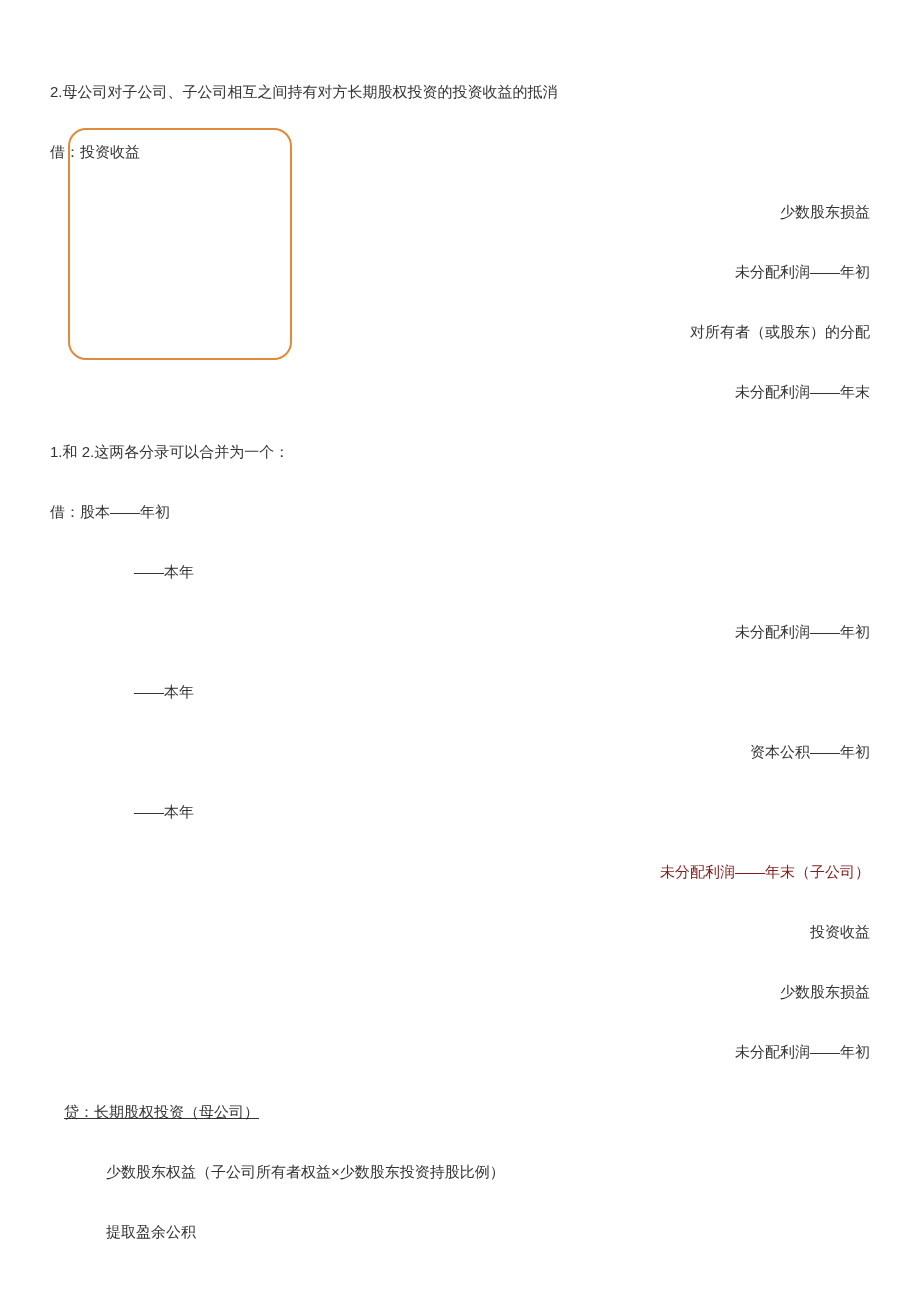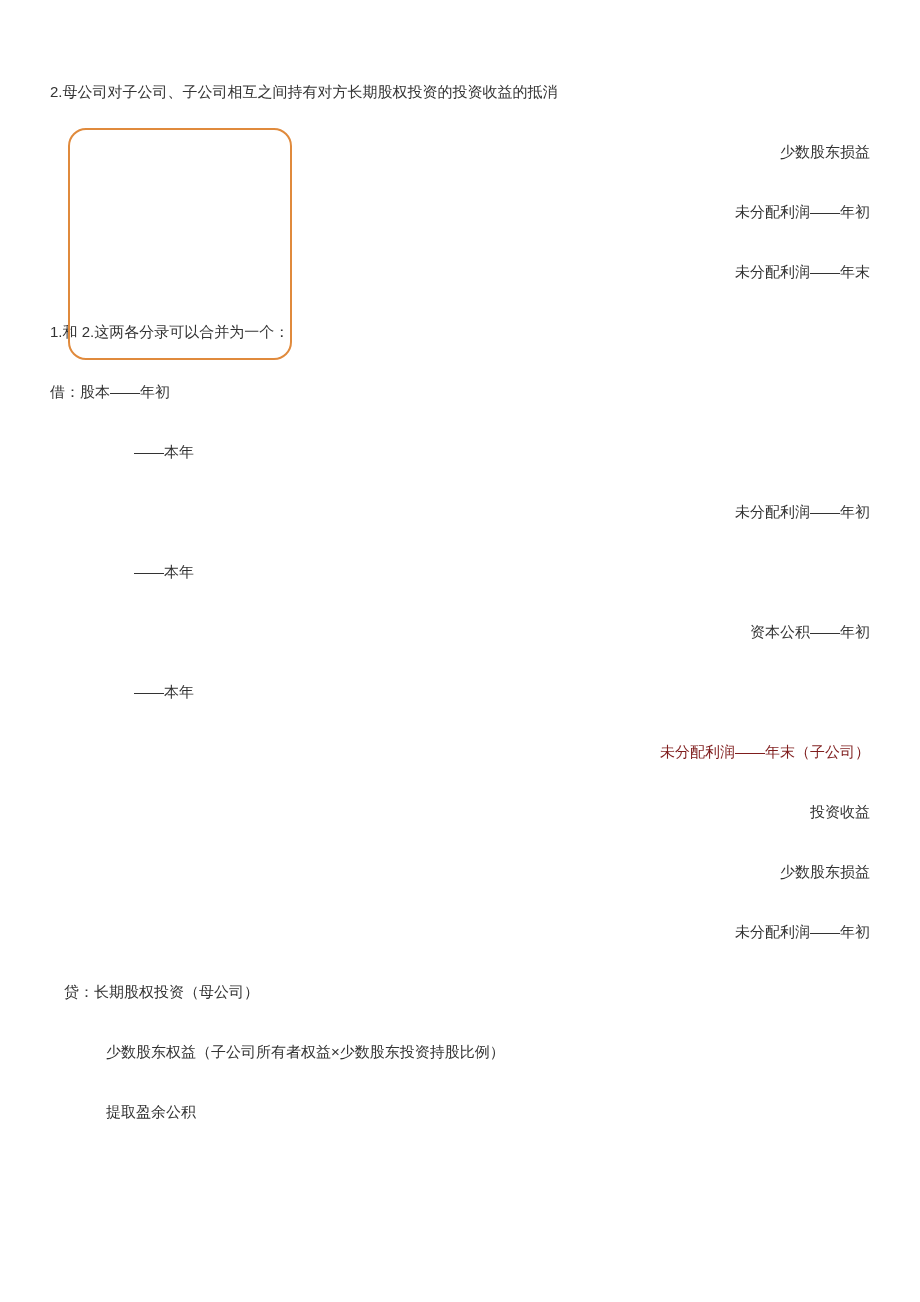--- a/index.html
+++ b/index.html
@@ -46,33 +46,35 @@
       pointer-events: none;
     }
   </style>
 </head>
 <body>
 
 <div class="line">2.母公司对子公司、子公司相互之间持有对方长期股权投资的投资收益的抵消</div>
 
 <div class="boxed-container">
   <div class="orange-box"></div>
+  <div class="line">借：投资收益</div>
   <div class="line indent-1">少数股东损益</div>
   <div class="line indent-1">未分配利润——年初</div>
+  <div class="line indent-1">对所有者（或股东）的分配</div>
 </div>
 
 <div class="line indent-1">未分配利润——年末</div>
 
 <div class="line">1.和 2.这两各分录可以合并为一个：</div>
 
 <div class="line">借：股本——年初</div>
 <div class="line indent-3">——本年</div>
 <div class="line indent-1">未分配利润——年初</div>
 <div class="line indent-3">——本年</div>
 <div class="line indent-1">资本公积——年初</div>
 <div class="line indent-3">——本年</div>
 <div class="line indent-1 orange">未分配利润——年末（子公司）</div>
 <div class="line indent-1">投资收益</div>
 <div class="line indent-1">少数股东损益</div>
 <div class="line indent-1">未分配利润——年初</div>
-<div class="line" style="padding-left:14px;">贷：长期股权投资（母公司）</div>
+<div class="line" style="padding-left:14px;text-decoration:underline;">贷：长期股权投资（母公司）</div>
 <div class="line indent-2">少数股东权益（子公司所有者权益×少数股东投资持股比例）</div>
 <div class="line indent-2">提取盈余公积</div>
 
 </body></html>

